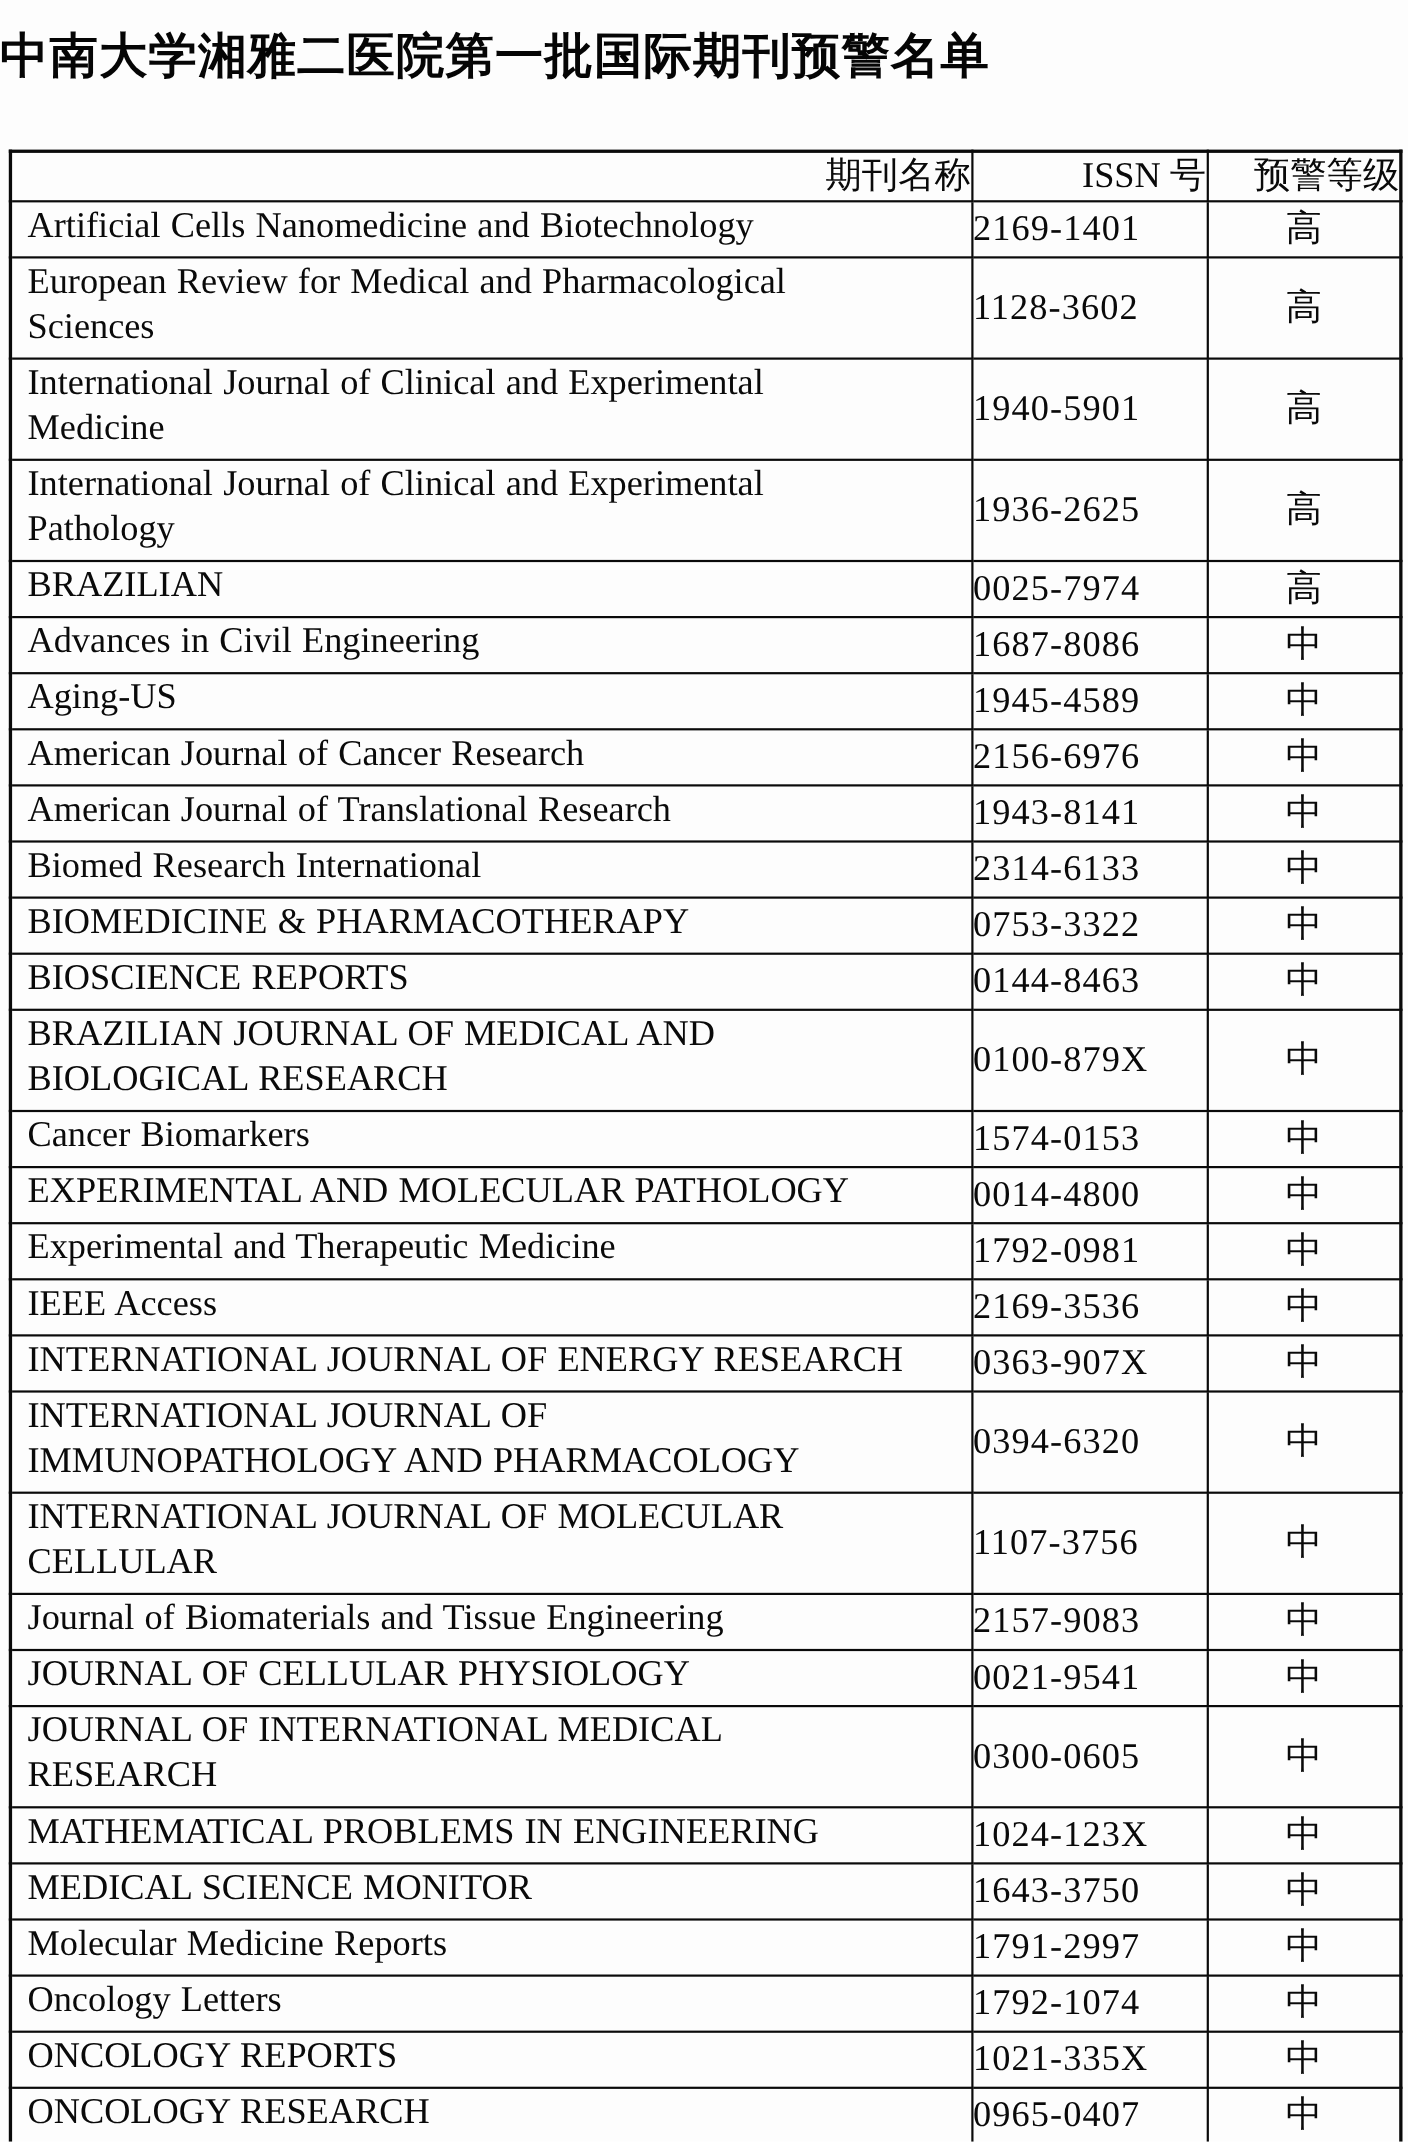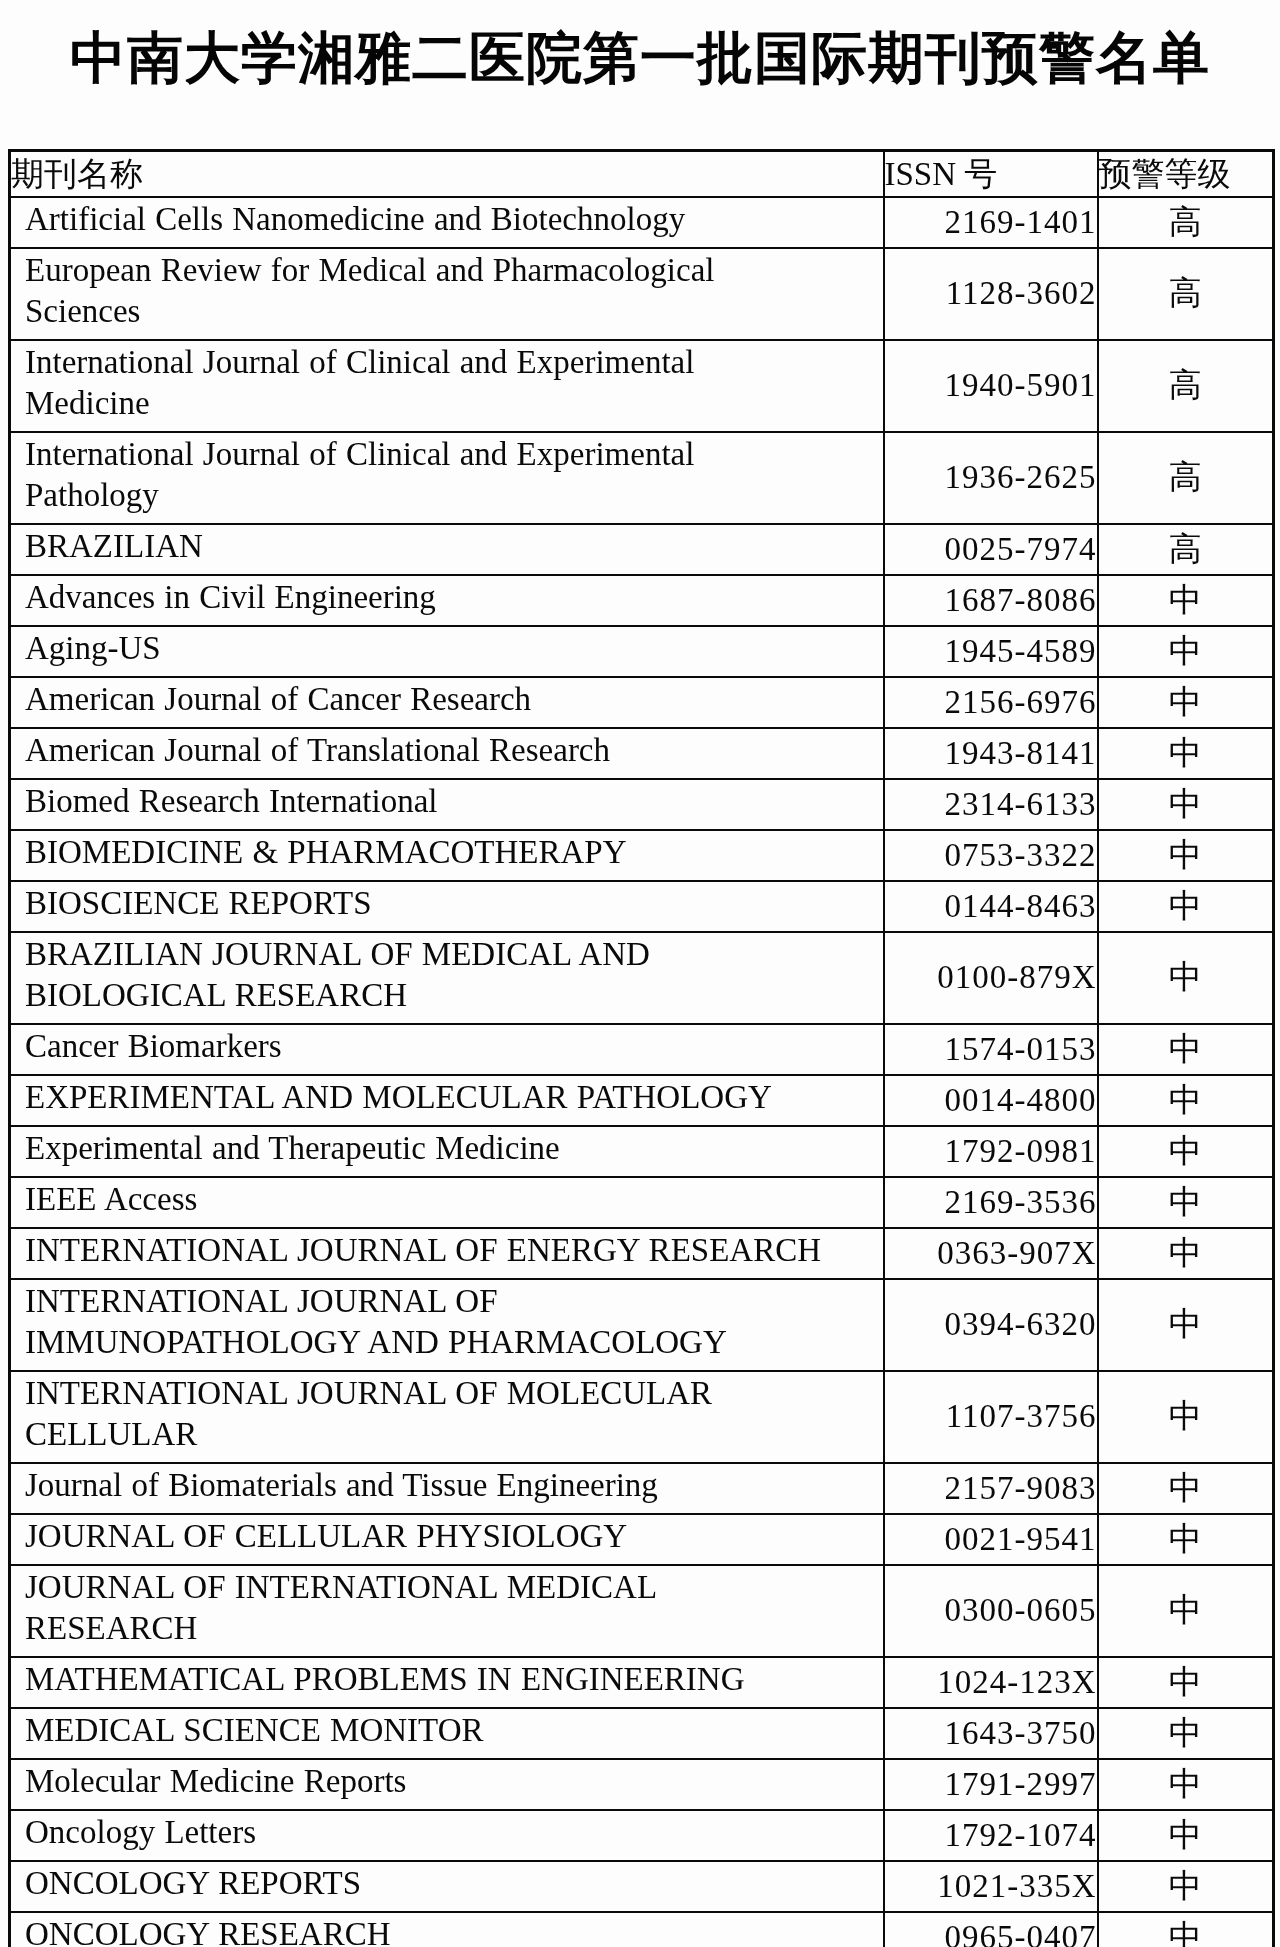--- a/index.html
+++ b/index.html
@@ -11,24 +11,24 @@
     position: relative;
     width: 1280px;
     height: 1947px;
     overflow: hidden;
     background: #fdfdfd;
     color: #0a0a0a;
     font-family: "Liberation Serif", "DejaVu Serif", serif;
   }
   .title {
     margin: 26px 0 0 0;
-    font-size: 56px;
+    font-size: 44px;
     line-height: 1.15;
     font-weight: bold;
-    text-align: center;
+    text-align: left;
     letter-spacing: 1px;
     color: #050505;
   }
   table.journal-table {
     border-collapse: collapse;
     table-layout: fixed;
     width: 1264px;
     margin: 59px 0 0 8px;
     border: 3px solid #0a0a0a;
   }
@@ -38,37 +38,36 @@
   th, td {
     border: 2px solid #0a0a0a;
     font-size: 33px;
     font-weight: normal;
     vertical-align: middle;
     overflow: hidden;
   }
   thead tr { height: 46px; }
   tbody tr { height: 46px; }
   th {
-    text-align: left;
+    text-align: right;
     padding: 0;
     line-height: 41px;
   }
   td {
     padding: 0;
     line-height: 41px;
   }
   td.name {
     text-align: left;
     padding: 1px 58px 7px 14px;
     word-spacing: 1px;
   }
   td.issn {
-    text-align: right;
+    text-align: left;
     letter-spacing: 1px;
-    padding-left: 20px;
   }
   td.level {
     text-align: center;
   }
 </style>
 </head>
 <body>
 
 <div class="page">
   <h1 class="title">中南大学湘雅二医院第一批国际期刊预警名单</h1>

